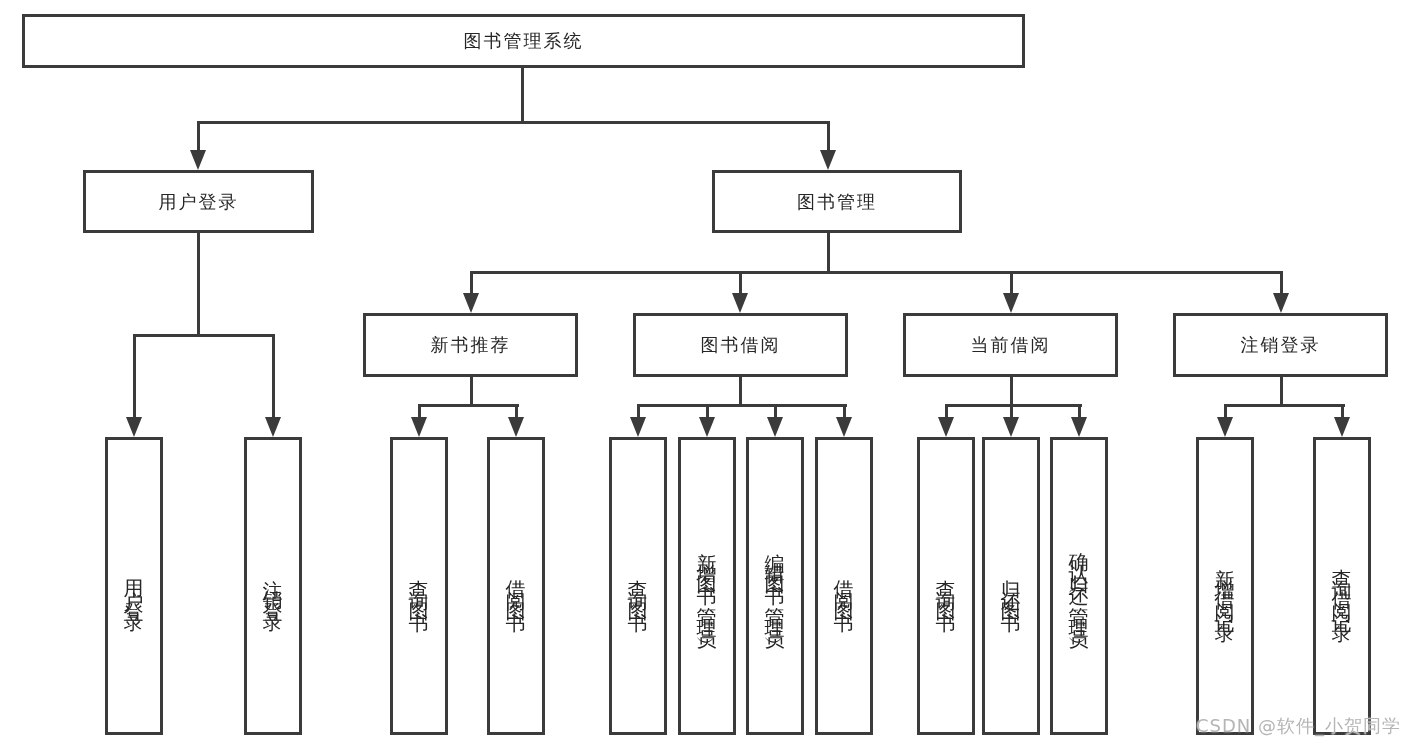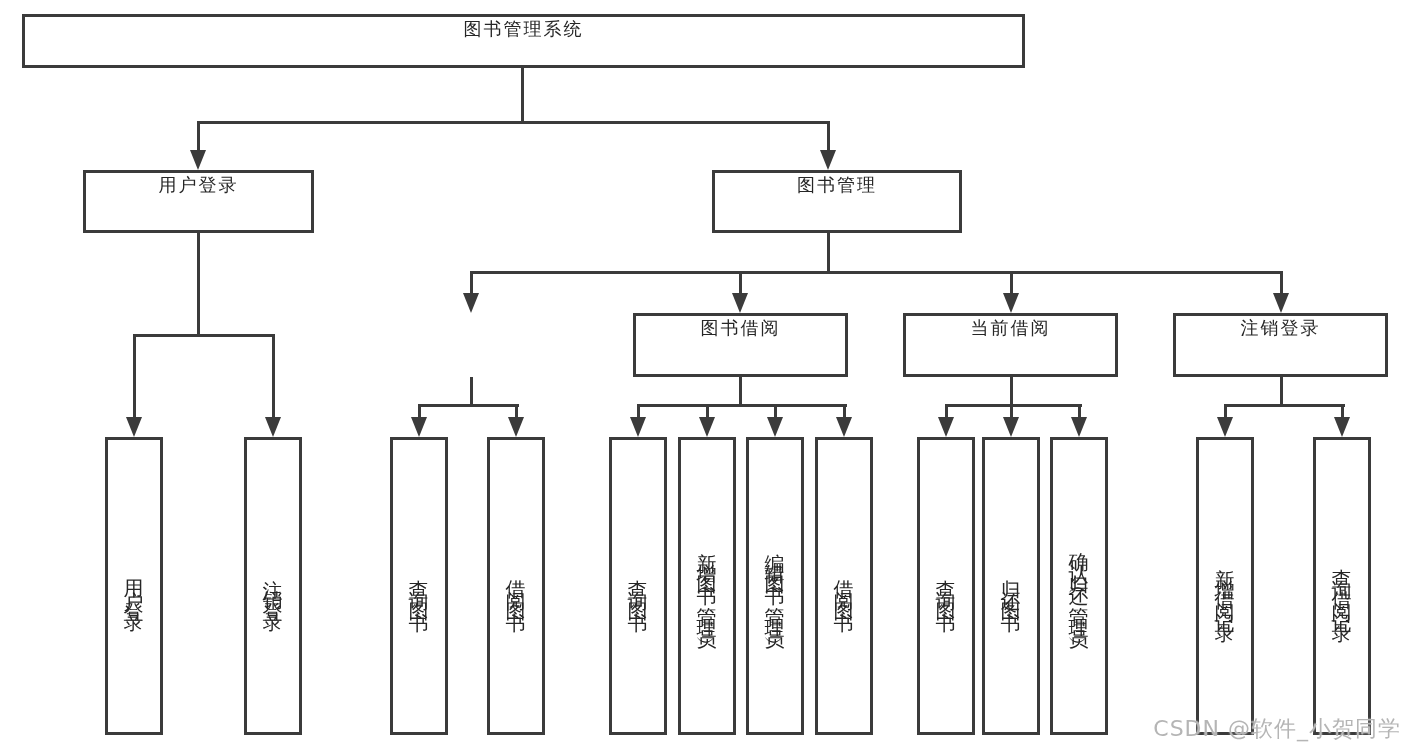--- a/index.html
+++ b/index.html
@@ -15,20 +15,21 @@
     font-family:"DejaVu Sans","Liberation Sans",sans-serif;
     color:var(--text);
     overflow:hidden;
   }
   .box{
     position:absolute;
     box-sizing:border-box;
     background:#ffffff;
     border:3px solid var(--line);
     display:flex;
+    align-items:center;
     justify-content:center;
     text-align:center;
   }
   .hbox span{
     font-size:18px;
     letter-spacing:2px;
     white-space:nowrap;
   }
   .vbox span{
     writing-mode:vertical-rl;
@@ -41,21 +42,21 @@
   .hl{position:absolute;height:3px;background:var(--line);}
   .arrow{
     position:absolute;width:0;height:0;
     border-left:8px solid transparent;
     border-right:8px solid transparent;
     border-top:20px solid var(--line);
   }
   .watermark{
     position:absolute;
     right:4px;top:714px;
-    font-size:22px;
+    font-size:18px;
     color:var(--wm);
     letter-spacing:1px;
     white-space:nowrap;
     text-shadow:0 0 2px #ffffff;
   }
 </style>
 </head>
 <body>
 
 <div class="canvas">
@@ -65,20 +66,23 @@
   </div>
 
   <div class="box hbox" style="left:83px;top:170px;width:231px;height:63px">
     <span>用户登录</span>
   </div>
 
   <div class="box hbox" style="left:712px;top:170px;width:250px;height:63px">
     <span>图书管理</span>
   </div>
 
+  <div class="box hbox" style="left:363px;top:313px;width:215px;height:64px">
+    <span>新书推荐</span>
+  </div>
 
   <div class="box hbox" style="left:903px;top:313px;width:215px;height:64px">
     <span>当前借阅</span>
   </div>
 
   <div class="box hbox" style="left:633px;top:313px;width:215px;height:64px">
     <span>图书借阅</span>
   </div>
 
   <div class="box hbox" style="left:1173px;top:313px;width:215px;height:64px">

